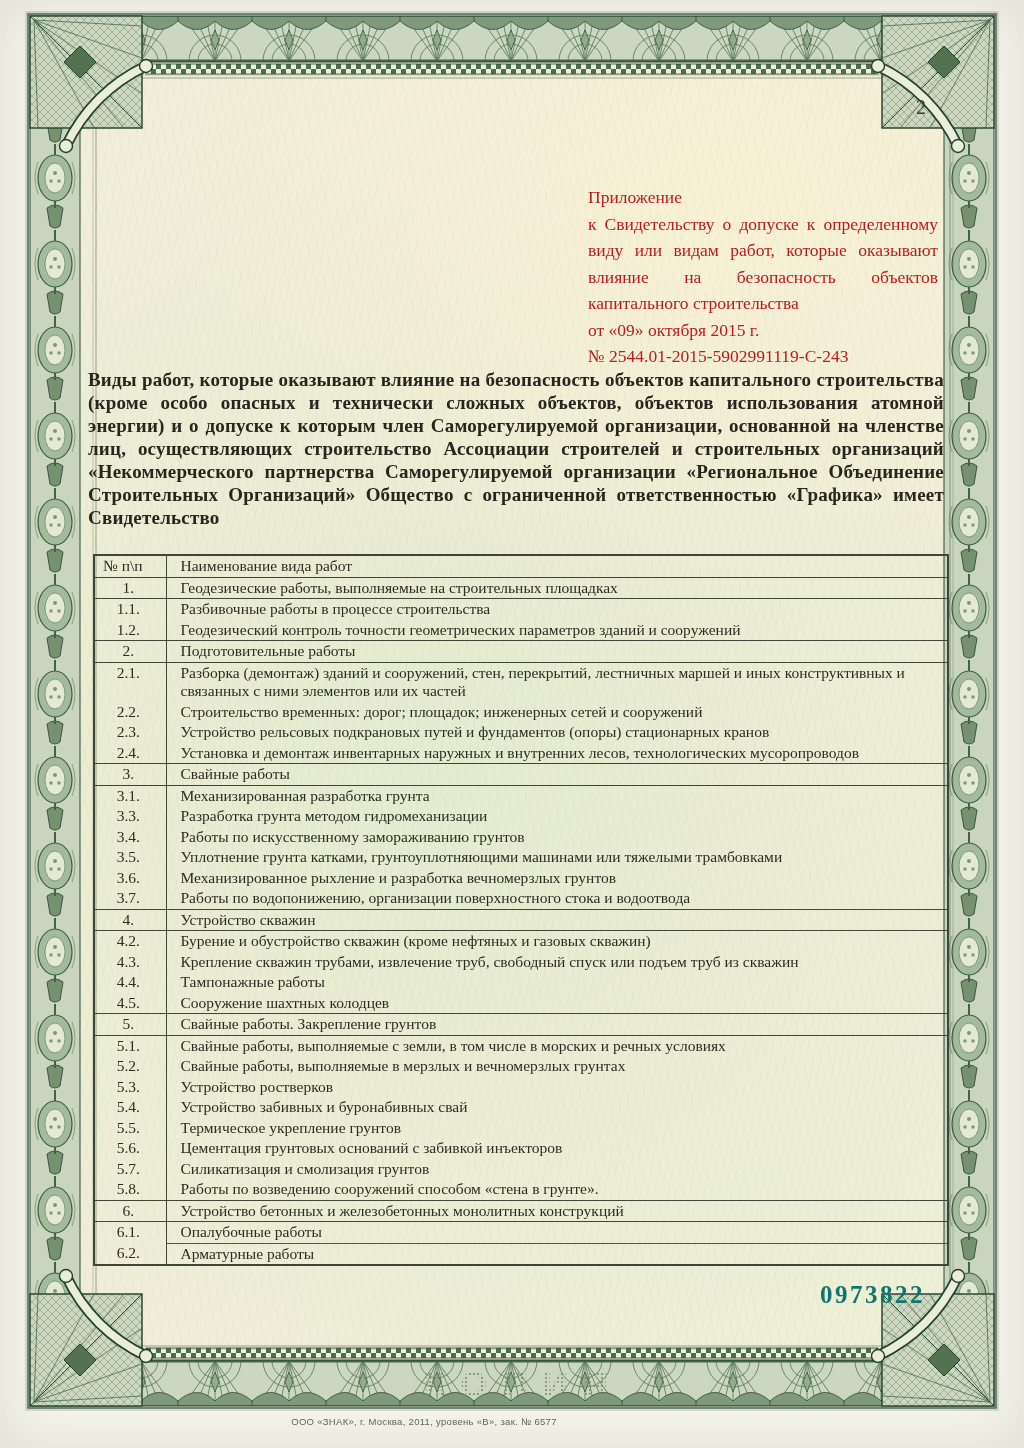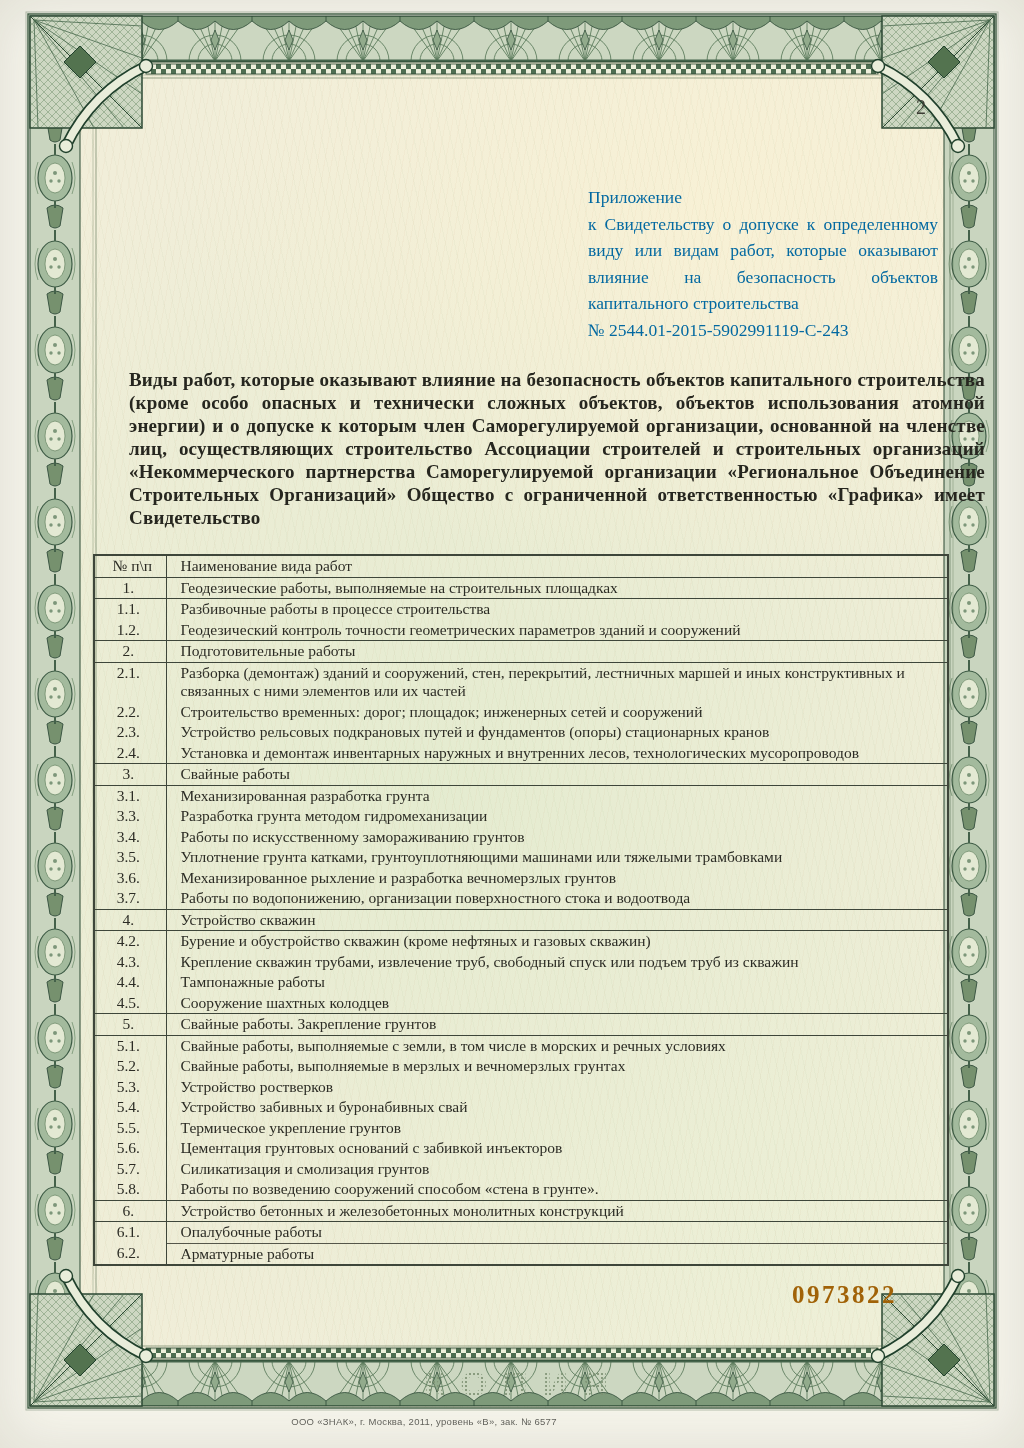--- a/index.html
+++ b/index.html
@@ -23,47 +23,47 @@
     content:"";position:absolute;inset:0;opacity:.55;
     background:
       repeating-linear-gradient(100deg, rgba(205,150,110,.10) 0 1px, transparent 1px 7px),
       repeating-linear-gradient(78deg, rgba(145,175,125,.10) 0 1px, transparent 1px 9px);
   }
   .frame-svg{position:absolute;left:0;top:0;pointer-events:none;}
   .content{position:absolute;inset:0;}
 
   .page-number{position:absolute;left:916px;top:96px;font-size:20px;color:#3c3c34;}
 
-  .appendix{position:absolute;left:588px;top:184px;width:350px;font-size:17.5px;line-height:26.5px;color:#0369a1;}
+  .appendix{position:absolute;left:588px;top:184px;width:350px;font-size:17.5px;line-height:26.5px;color:#b91c1c;}
   .appendix .just{text-align:justify;text-align-last:left;}
 
   .intro{
     position:absolute;left:88px;top:368px;width:856px;
     font-size:19px;line-height:23px;font-weight:bold;color:#26261f;
-    text-align:justify;text-align-last:left;letter-spacing:.2px;margin-left:41px;
+    text-align:justify;text-align-last:left;letter-spacing:.2px;
   }
 
   .worktable{
     position:absolute;left:93px;top:554px;width:856px;
     border-collapse:collapse;table-layout:fixed;
     font-size:15.5px;line-height:18.5px;color:#2c2c25;
   }
   .worktable{border:2px solid #3e463a;}
   .worktable th{font-weight:normal;text-align:left;}
   .worktable th,.worktable td{padding:1px 4px 1px 0;vertical-align:top;}
   .worktable .num{width:72px;border-right:1.6px solid #3e463a;text-align:center;padding-left:0;}
-  .worktable th.num{text-align:center;padding-left:8px;}
+  .worktable th.num{text-align:left;padding-left:8px;}
   .worktable .name{padding-left:14px;}
   .worktable thead th{border-bottom:1.6px solid #3e463a;}
   .worktable tr.sep td{border-top:1.5px solid #3e463a;}
   .worktable td.tline{border-top:1.1px solid #55564a;}
 
   .serial{
-    position:absolute;left:792px;top:1281px;
-    font-size:25px;font-weight:bold;letter-spacing:2.5px;color:#a16207;
+    position:absolute;left:820px;top:1281px;
+    font-size:25px;font-weight:bold;letter-spacing:2.5px;color:#0f766e;
     font-family:"Liberation Serif","DejaVu Serif",serif;
   }
 
   .kopiya{
     position:absolute;left:424px;top:1322px;
     font-family:"Liberation Sans","DejaVu Sans",sans-serif;
     font-size:35px;font-weight:bold;letter-spacing:15px;
     color:rgba(152,168,140,.65);
     margin-top:42px;
   }
@@ -181,20 +181,21 @@
     <use href="#cTL" transform="translate(0,1422) scale(1,-1)"></use>
     <use href="#cTL" transform="translate(1024,1422) scale(-1,-1)"></use>
   </svg>
 
   <div class="content">
     <div class="page-number">2</div>
 
     <div class="appendix">
       <div>Приложение</div>
       <div class="just">к Свидетельству о допуске к определенному виду или видам работ, которые оказывают влияние на безопасность объектов капитального строительства</div>
+      <div>от «09» октября 2015 г.</div>
       <div>№ 2544.01-2015-5902991119-С-243</div>
     </div>
 
     <div class="intro">Виды работ, которые оказывают влияние на безопасность объектов капитального строительства (кроме особо опасных и технически сложных объектов, объектов использования атомной энергии) и о допуске к которым член Саморегулируемой организации, основанной на членстве лиц, осуществляющих строительство Ассоциации строителей и строительных организаций «Некоммерческого партнерства Саморегулируемой организации «Региональное Объединение Строительных Организаций» Общество с ограниченной ответственностью «Графика» имеет Свидетельство</div>
 
     <table class="worktable">
       <colgroup>
           <col style="width:72px">
           <col>
         </colgroup>

